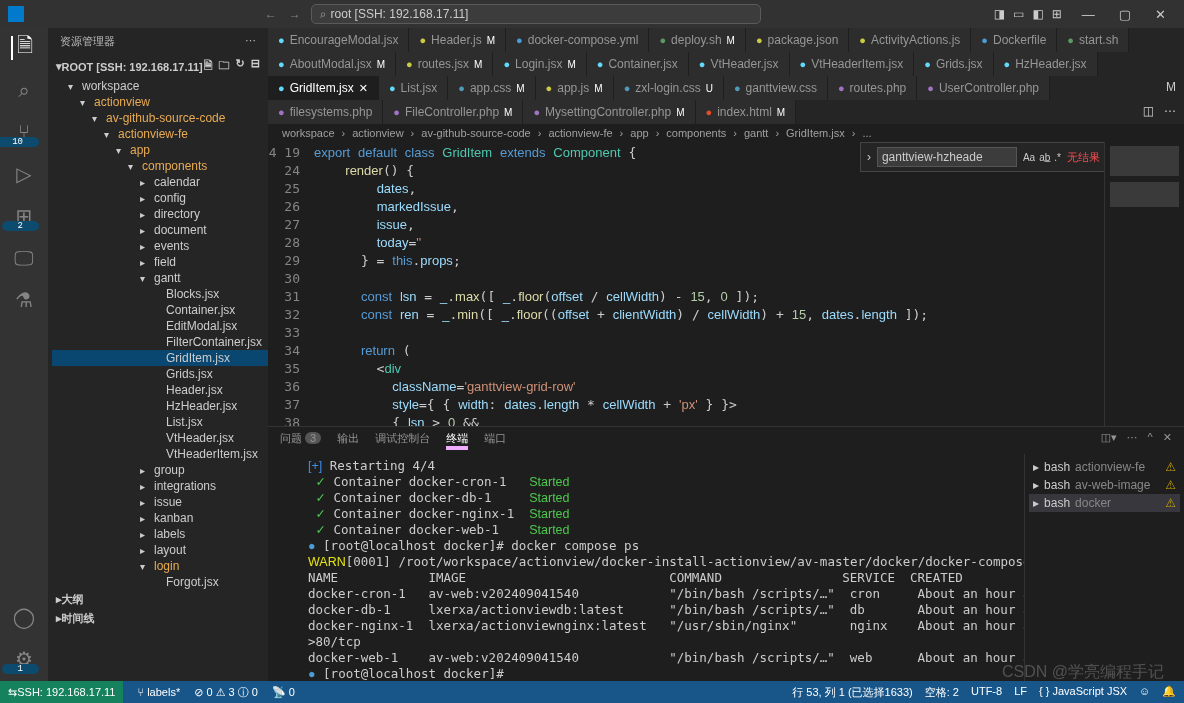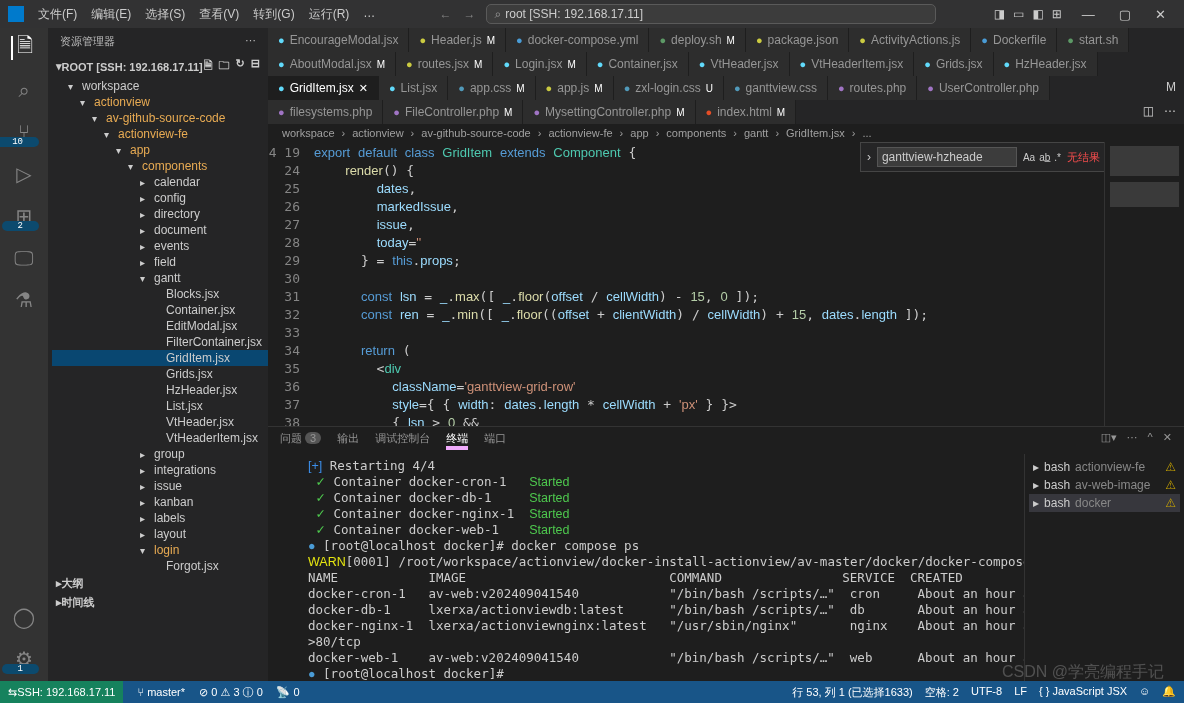--- a/index.html
+++ b/index.html
@@ -65,29 +65,20 @@
 .statusbar .remote { background: #16825d; padding: 0 8px; height: 100%; display: flex; align-items: center; margin-left: -8px; }
 .statusbar .right { margin-left: auto; display: flex; gap: 12px; }
 .watermark { position: absolute; bottom: 20px; right: 20px; color: rgba(200,200,200,0.3); font-size: 16px; pointer-events: none; }
 .js-icon { color: #cbcb41; } .css-icon { color: #519aba; } .php-icon { color: #a074c4; } .html-icon { color: #e44d26; } .docker-icon { color: #4a9cd6; } .json-icon { color: #cbcb41; } .sh-icon { color: #5d9966; } .react-icon { color: #61dafb; }
 </style>
 </head>
 <body>
 
 <div class="titlebar">
   <div class="logo"></div>
-  <div class="menu" id="menu-items">
-      <span>文件(F)</span>
-      <span>编辑(E)</span>
-      <span>选择(S)</span>
-      <span>查看(V)</span>
-      <span>转到(G)</span>
-      <span>运行(R)</span>
-      <span>…</span>
-    </div>
   <div class="center">
     <div class="nav-arrows">
       <span>←</span>
       <span>→</span>
     </div>
     <div class="search-box">
       <span>root [SSH: 192.168.17.11]</span>
     </div>
   </div>
   <div class="layout-icons">
@@ -203,20 +194,24 @@
           <span class="chevron"></span>
           <span class="">FilterContainer.jsx</span>
         </div>
         <div class="tree-item selected" style="padding-left: 100px;">
           <span class="chevron"></span>
           <span class="">GridItem.jsx</span>
         </div>
         <div class="tree-item" style="padding-left: 100px;">
           <span class="chevron"></span>
           <span class="">Grids.jsx</span>
+        </div>
+        <div class="tree-item" style="padding-left: 100px;">
+          <span class="chevron"></span>
+          <span class="">Header.jsx</span>
         </div>
         <div class="tree-item" style="padding-left: 100px;">
           <span class="chevron"></span>
           <span class="">HzHeader.jsx</span>
         </div>
         <div class="tree-item" style="padding-left: 100px;">
           <span class="chevron"></span>
           <span class="">List.jsx</span>
         </div>
         <div class="tree-item" style="padding-left: 100px;">
@@ -542,21 +537,21 @@
               <span class="warn">⚠</span>
             </div>
           </div>
       </div>
     </div>
   </div>
 </div>
 
 <div class="statusbar">
   <div class="remote">⇆ <span>SSH: 192.168.17.11</span></div>
-  <span>⑂ <span>master*</span></span>
+  <span>⑂ <span>labels*</span></span>
   <span>⊘ <span>0</span> ⚠ <span>3</span> ⓘ <span>0</span></span>
   <span>📡 <span>0</span></span>
   <div class="right">
     <span>行 53, 列 1 (已选择1633)</span>
     <span>空格: 2</span>
     <span>UTF-8</span>
     <span>LF</span>
     <span>{ } <span>JavaScript JSX</span></span>
     <span>☺</span>
     <span>🔔</span>

